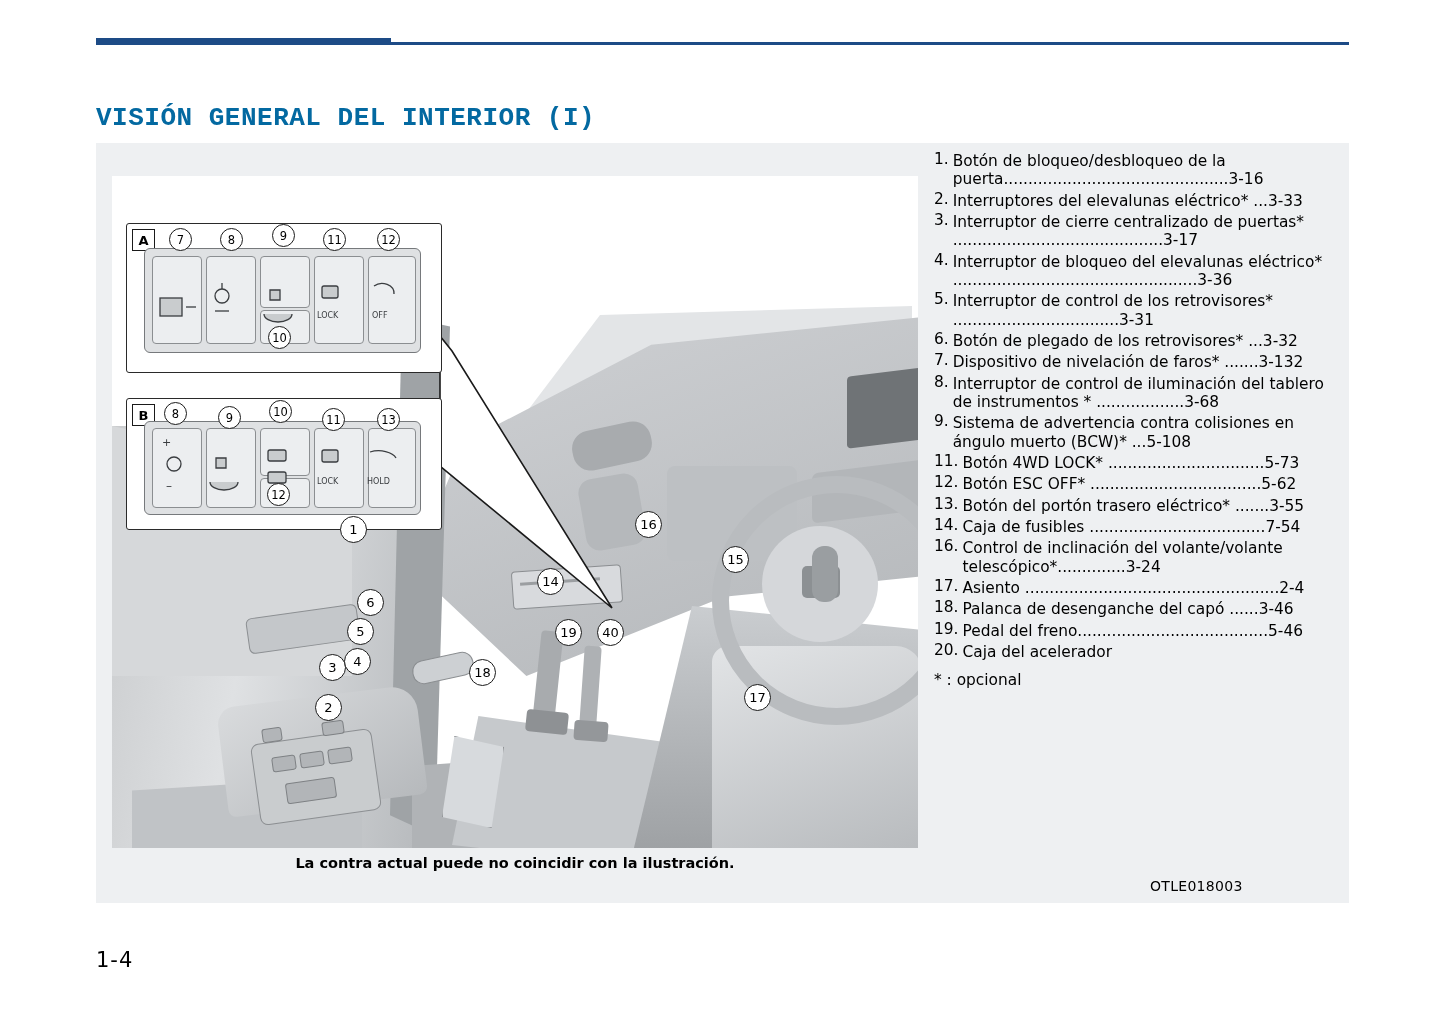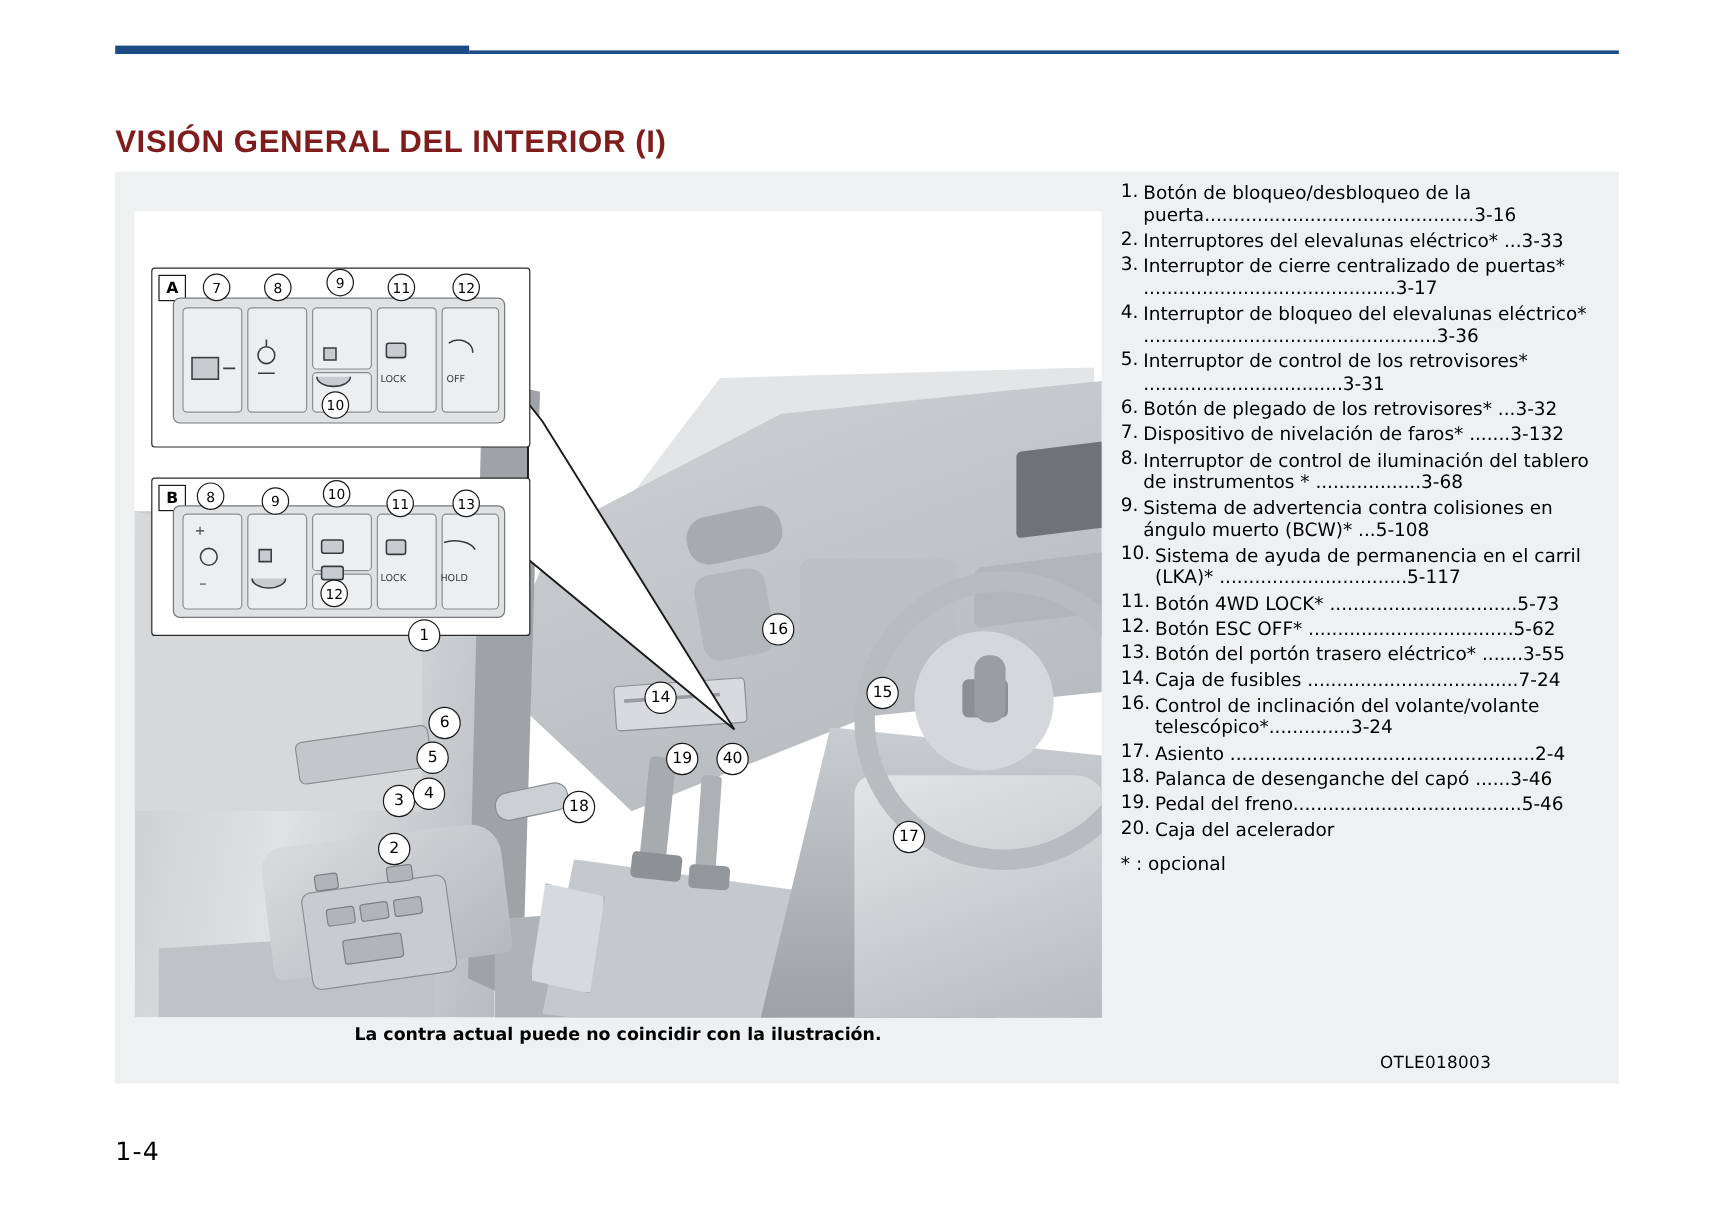--- a/index.html
+++ b/index.html
@@ -49,24 +49,24 @@
     right: 0;
     height: 3px;
     background: #1d4b86;
   }
 
   
   .section-title {
     position: absolute;
     left: 96px;
     top: 103px;
-    font-family: Liberation Sans, sans-serif;
+    font-family: Liberation Mono, monospace;
     font-weight: bold;
     font-size: 26px;
-    color: #7f1d1d;
+    color: #0369a1;
     letter-spacing: 0.5px;
   }
 
   
   .content-panel {
     position: absolute;
     left: 96px;
     top: 143px;
     width: 1253px;
     height: 760px;
@@ -466,21 +466,21 @@
     <div class="num sm" style="left:265px;top:232px;">13</div>
     <div class="num sm" style="left:155px;top:307px;">12</div>
 
     <div class="num" style="left:228px;top:340px;">1</div>
     <div class="num" style="left:203px;top:518px;">2</div>
     <div class="num" style="left:207px;top:478px;">3</div>
     <div class="num" style="left:232px;top:472px;">4</div>
     <div class="num" style="left:235px;top:442px;">5</div>
     <div class="num" style="left:245px;top:413px;">6</div>
     <div class="num" style="left:425px;top:392px;">14</div>
-    <div class="num" style="left:610px;top:388px;">15</div>
+    <div class="num" style="left:610px;top:370px;">15</div>
     <div class="num" style="left:523px;top:335px;">16</div>
     <div class="num" style="left:632px;top:508px;">17</div>
     <div class="num" style="left:357px;top:483px;">18</div>
     <div class="num" style="left:443px;top:443px;">19</div>
     <div class="num" style="left:485px;top:443px;">40</div>
   </div>
 
   <div class="illus-caption">La contra actual puede no coincidir con la ilustración.</div>
 
   <div class="legend">
@@ -514,38 +514,34 @@
     </div>
     <div class="legend-item">
       <span class="legend-num">8.</span>
       <span class="legend-text">Interruptor de control de iluminación del tablero de instrumentos * ..................3-68</span>
     </div>
     <div class="legend-item">
       <span class="legend-num">9.</span>
       <span class="legend-text">Sistema de advertencia contra colisiones en ángulo muerto (BCW)* ...5-108</span>
     </div>
     <div class="legend-item">
-      <span class="legend-num">10.</span>
-      <span class="legend-text">Sistema de ayuda de permanencia en el carril (LKA)* ................................5-117</span>
-    </div>
-    <div class="legend-item">
       <span class="legend-num">11.</span>
       <span class="legend-text">Botón 4WD LOCK* ................................5-73</span>
     </div>
     <div class="legend-item">
       <span class="legend-num">12.</span>
       <span class="legend-text">Botón ESC OFF* ...................................5-62</span>
     </div>
     <div class="legend-item">
       <span class="legend-num">13.</span>
       <span class="legend-text">Botón del portón trasero eléctrico* .......3-55</span>
     </div>
     <div class="legend-item">
       <span class="legend-num">14.</span>
-      <span class="legend-text">Caja de fusibles ....................................7-24</span>
+      <span class="legend-text">Caja de fusibles ....................................7-54</span>
     </div>
     <div class="legend-item">
       <span class="legend-num">16.</span>
       <span class="legend-text">Control de inclinación del volante/volante telescópico*..............3-24</span>
     </div>
     <div class="legend-item">
       <span class="legend-num">17.</span>
       <span class="legend-text">Asiento ....................................................2-4</span>
     </div>
     <div class="legend-item">

